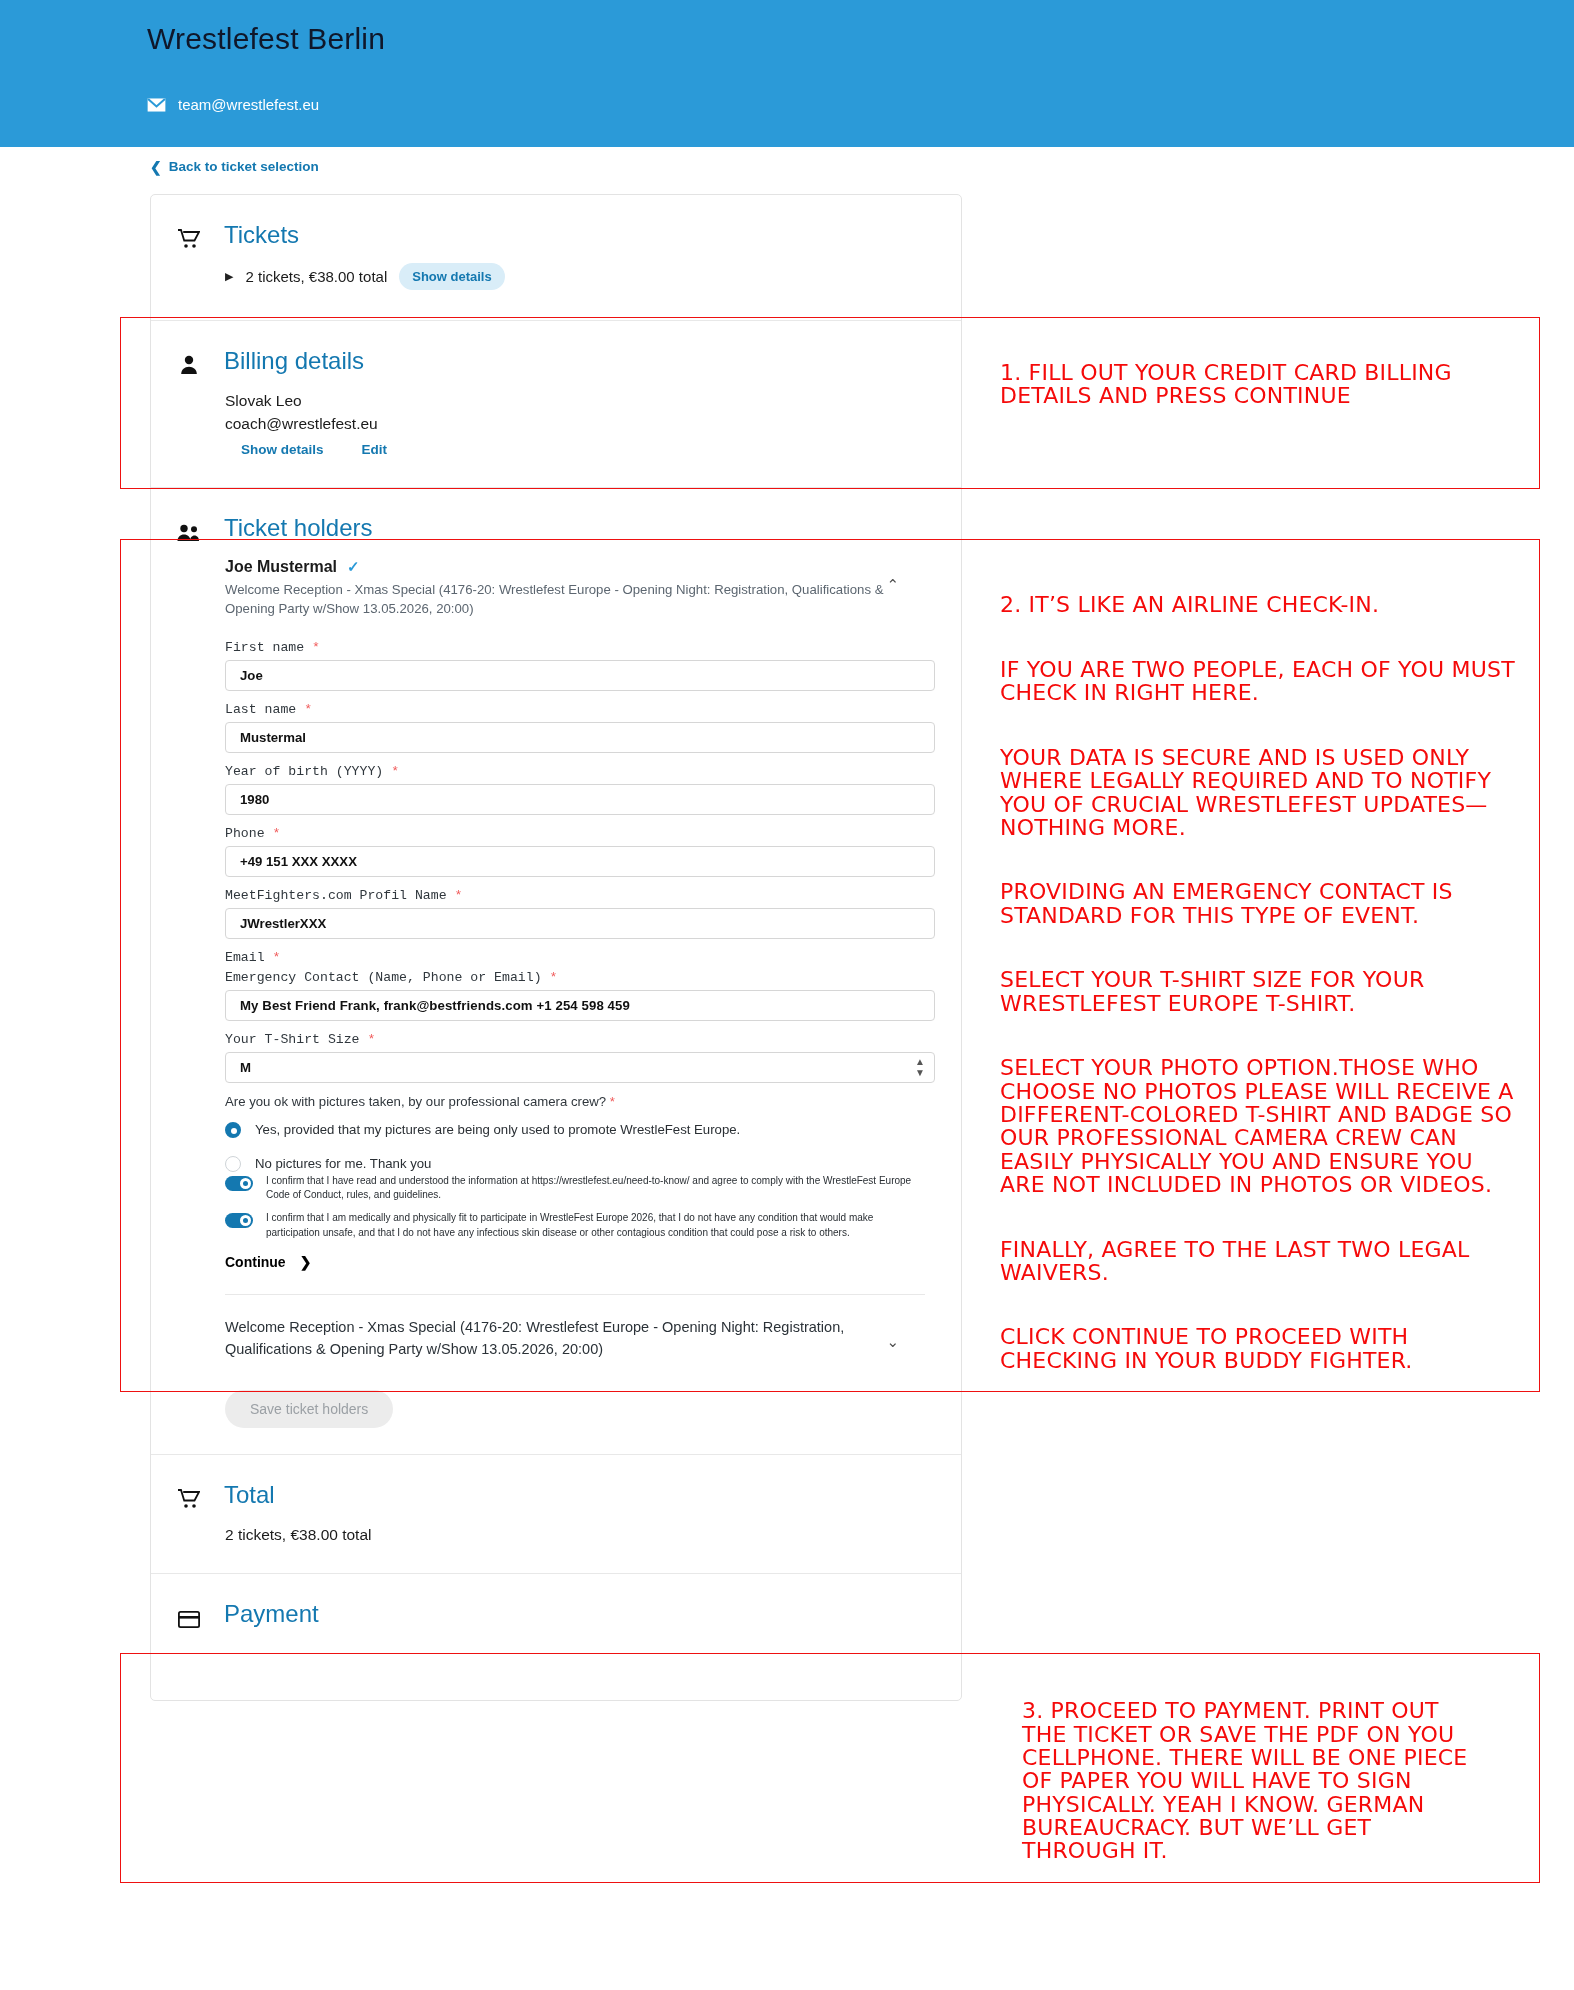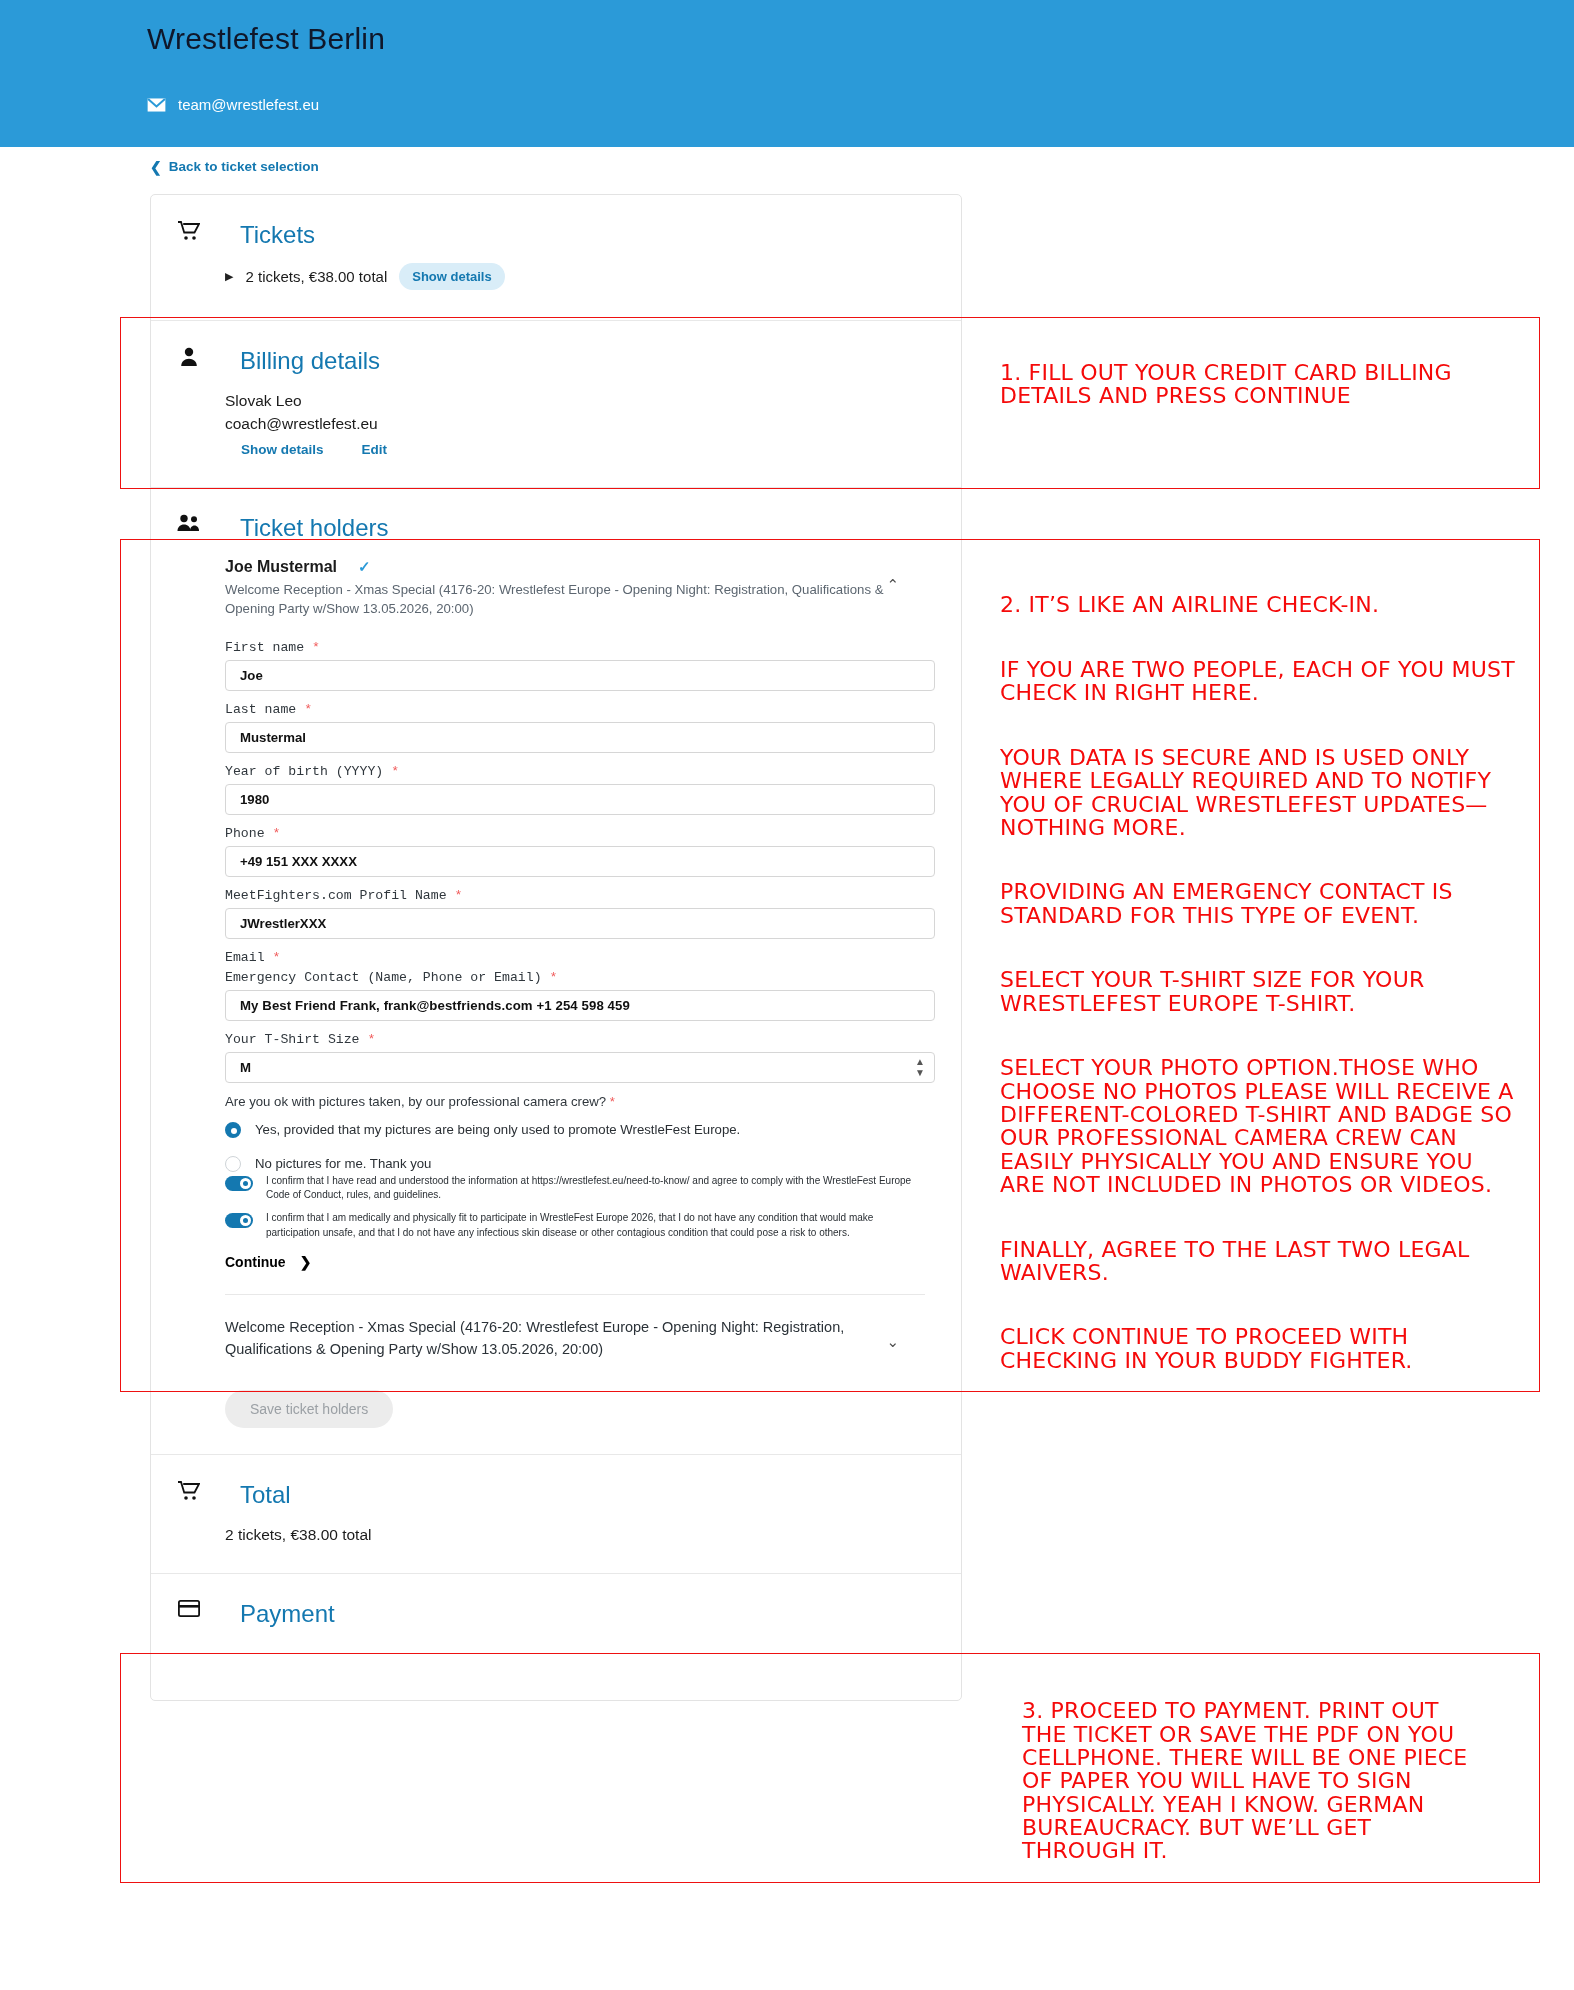--- a/index.html
+++ b/index.html
@@ -58,22 +58,22 @@
     left: 150px; top: 194px;
     width: 812px;
     background: #fff;
     border: 1px solid #e3e3e3;
     border-radius: 5px;
   }
   .sect { padding: 0 0 0 0; }
 
   .sect-head {
     display: flex;
-    align-items: flex-start;
-    gap: 38px;
+    align-items: flex-end;
+    gap: 22px;
     padding: 26px 0 0 25px;
   }
   .sect-ico { width: 26px; display: flex; justify-content: center; color: #111; }
   .sect-title {
     color: #1478b0;
     font-size: 24px;
     font-weight: 400;
   }
   .sect-body { padding: 14px 0 30px 74px; }
 
@@ -95,21 +95,21 @@
   .bill-name { font-size: 15.5px; color: #1b1b1b; line-height: 1.5; }
   .bill-links { margin-top: 6px; display: flex; gap: 38px; padding-left: 16px;}
   .bill-links span { color:#1478b0; font-size:13.5px; font-weight:600; cursor:pointer; }
 
   .divider { height: 1px; background: #e8e8e8; margin: 0 0 0 0; }
 
   
   .holder-block { padding: 16px 60px 0 74px; position: relative; }
   .holder-name {
     font-size: 16px; color: #1b1b1b; font-weight: 600;
-    display: flex; align-items: center; gap: 21px;
+    display: flex; align-items: center; gap: 10px;
   }
   .check { color:#2b9ad8; font-size: 15px; }
   .holder-sub {
     font-size: 13.2px; color: #5c6670; line-height: 1.45;
     margin-top: 4px; max-width: 665px;
   }
   .collapse-arrow {
     position: absolute; right: 62px; top: 34px;
     color:#4a4a4a; font-size: 15px; cursor: pointer;
   }

